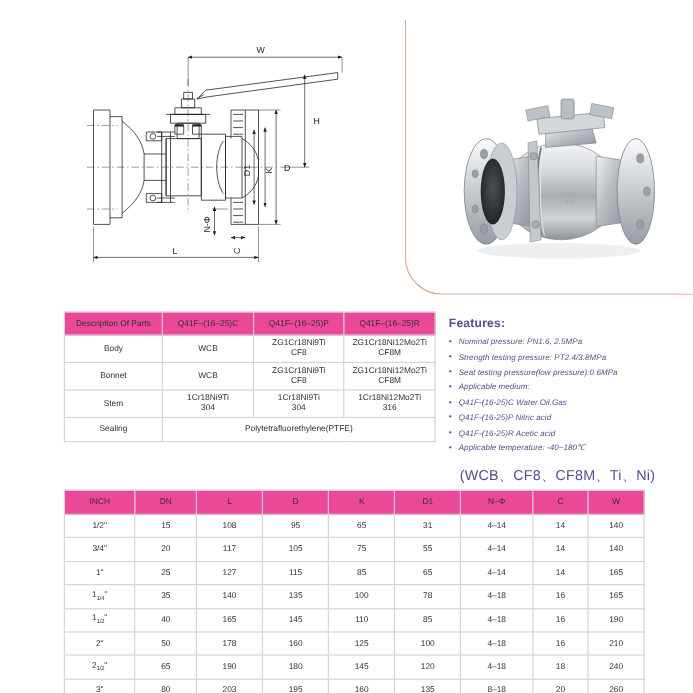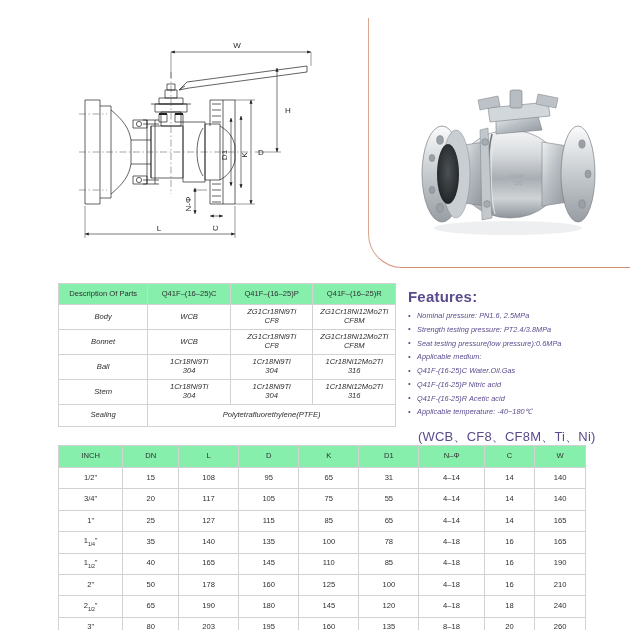--- a/index.html
+++ b/index.html
@@ -68,34 +68,34 @@
   table.grid th,
   table.grid td {
     border: 0.8px solid #d2d2d2;
     text-align: center;
     vertical-align: middle;
     padding: 2px 1px;
     line-height: 1.18;
     font-weight: normal;
   }
   table.grid thead th {
-    background: #86efac;
+    background: #ec4899;
     color: #303030;
     height: 16px;
   }
   .cellline { display: block; }
 
   
   #materials-block {
     position: absolute;
     left: 58px;
     top: 283px;
     width: 338px;
   }
-  #materials-table td { height: 17px; font-style: italic; }
+  #materials-table td { height: 17px; }
   #materials-table td.two-line { height: 20px; }
   #materials-table td.part-name { }
 
   
   #size-block {
     position: absolute;
     left: 58px;
     top: 445px;
     width: 528px;
   }
@@ -109,21 +109,21 @@
 
   
   #features-block {
     position: absolute;
     left: 408px;
     top: 288px;
     width: 218px;
     color: #5b4a8c;
   }
   #features-title {
-    font-size: 15px;
+    font-size: 11px;
     font-weight: bold;
     letter-spacing: .2px;
     margin: 0 0 7px 0;
   }
   #features-list {
     list-style: none;
     margin: 0;
     padding: 0;
   }
   #features-list li {
@@ -369,35 +369,20 @@
           <td class="two-line">
             <span class="cellline">ZG1Cr18Ni9Ti</span>
             <span class="cellline">CF8</span>
           </td>
           <td class="two-line">
             <span class="cellline">ZG1Cr18Ni12Mo2Ti</span>
             <span class="cellline">CF8M</span>
           </td>
         </tr>
         <tr>
-          <td class="part-name two-line">Ball</td>
-          <td class="two-line">
-            <span class="cellline">1Cr18Ni9Ti</span>
-            <span class="cellline">304</span>
-          </td>
-          <td class="two-line">
-            <span class="cellline">1Cr18Ni9Ti</span>
-            <span class="cellline">304</span>
-          </td>
-          <td class="two-line">
-            <span class="cellline">1Cr18Ni12Mo2Ti</span>
-            <span class="cellline">316</span>
-          </td>
-        </tr>
-        <tr>
           <td class="part-name two-line">Stem</td>
           <td class="two-line">
             <span class="cellline">1Cr18Ni9Ti</span>
             <span class="cellline">304</span>
           </td>
           <td class="two-line">
             <span class="cellline">1Cr18Ni9Ti</span>
             <span class="cellline">304</span>
           </td>
           <td class="two-line">

